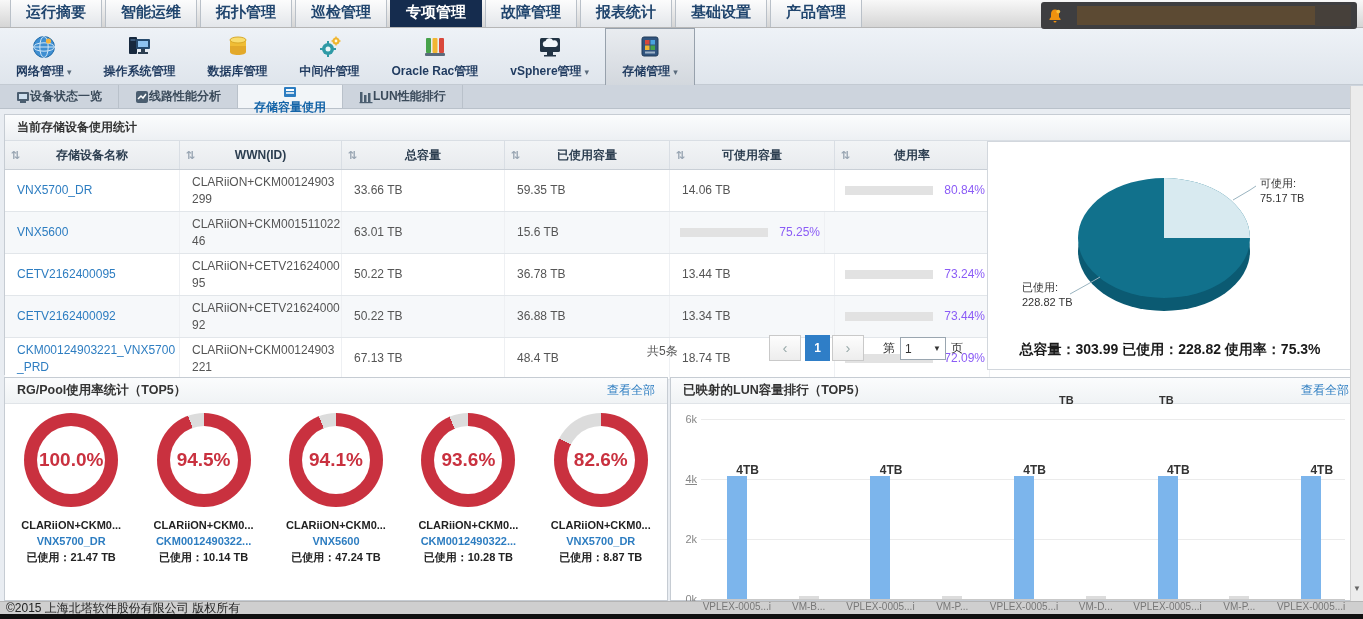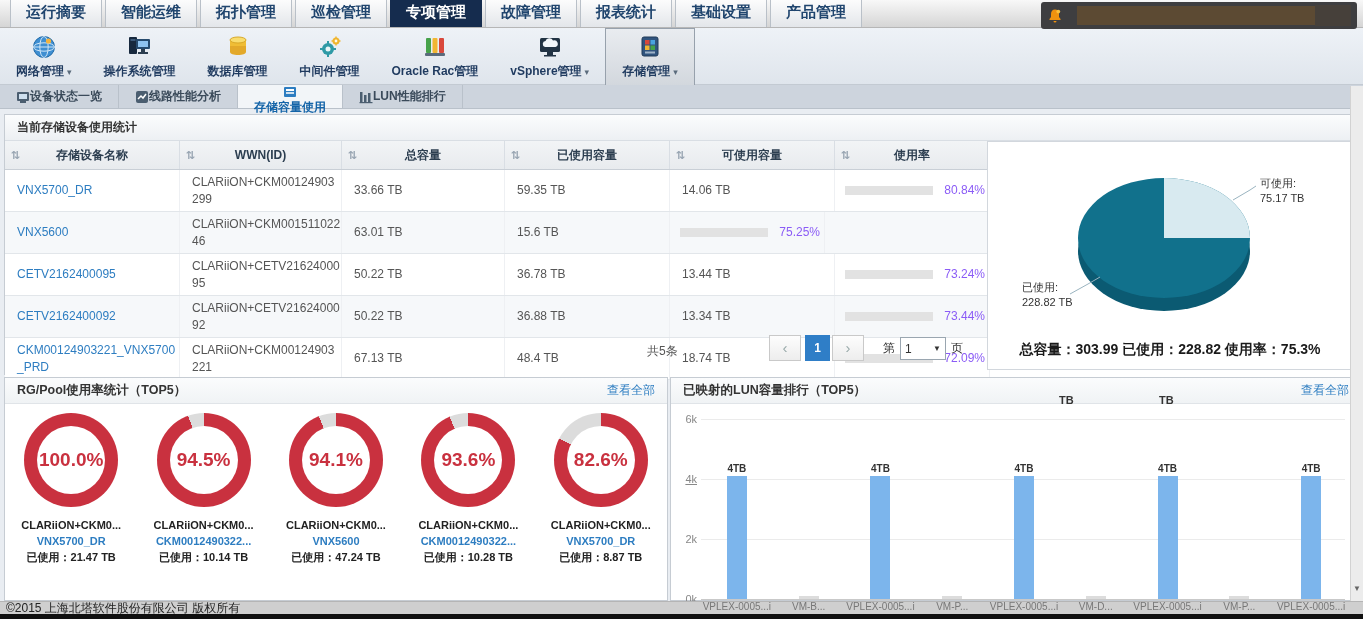--- a/index.html
+++ b/index.html
@@ -83,21 +83,21 @@
   .dl{font-size:11px;font-weight:bold;text-align:center;line-height:16px;white-space:nowrap;}
   .dl1{color:#222;margin-top:10px;}
   .dl2{color:#2d7dc1;}
   .dl3{color:#222;}
   
   .chart{position:absolute;left:0;top:25px;right:0;bottom:0;}
   .grid{position:absolute;left:30px;right:16px;height:1px;background:#ebebeb;}
   .grid.axis{background:#c9c9c9;}
   .ytick{position:absolute;width:24px;text-align:right;font-size:11px;color:#888;}
   .bar{position:absolute;}
-  .blabel{position:absolute;width:44px;text-align:center;font-size:10px;font-weight:bold;color:#333;}
+  .blabel{position:absolute;width:44px;text-align:right;font-size:12px;font-weight:bold;color:#333;}
   .xlabel{position:absolute;top:198px;font-size:10px;color:#777;white-space:nowrap;
           transform:translateX(-50%);z-index:5;}
   .stray-tb{position:absolute;top:16px;font-size:11px;font-weight:bold;color:#333;z-index:6;}
   
   .footer{position:absolute;left:0;top:601px;width:1363px;height:15px;background:#cfcfcf;
           border-top:1px solid #b5b5b5;font-size:12px;color:#222;line-height:13px;padding-left:6px;
           box-sizing:border-box;z-index:4;}
   .blackbar{position:absolute;left:0;top:614px;width:1363px;height:5px;background:#101010;z-index:7;}
   .vscroll{position:absolute;left:1350px;top:86px;width:13px;height:515px;background:#ececec;
            border-left:1px solid #d2d2d2;z-index:8;box-sizing:border-box;}

